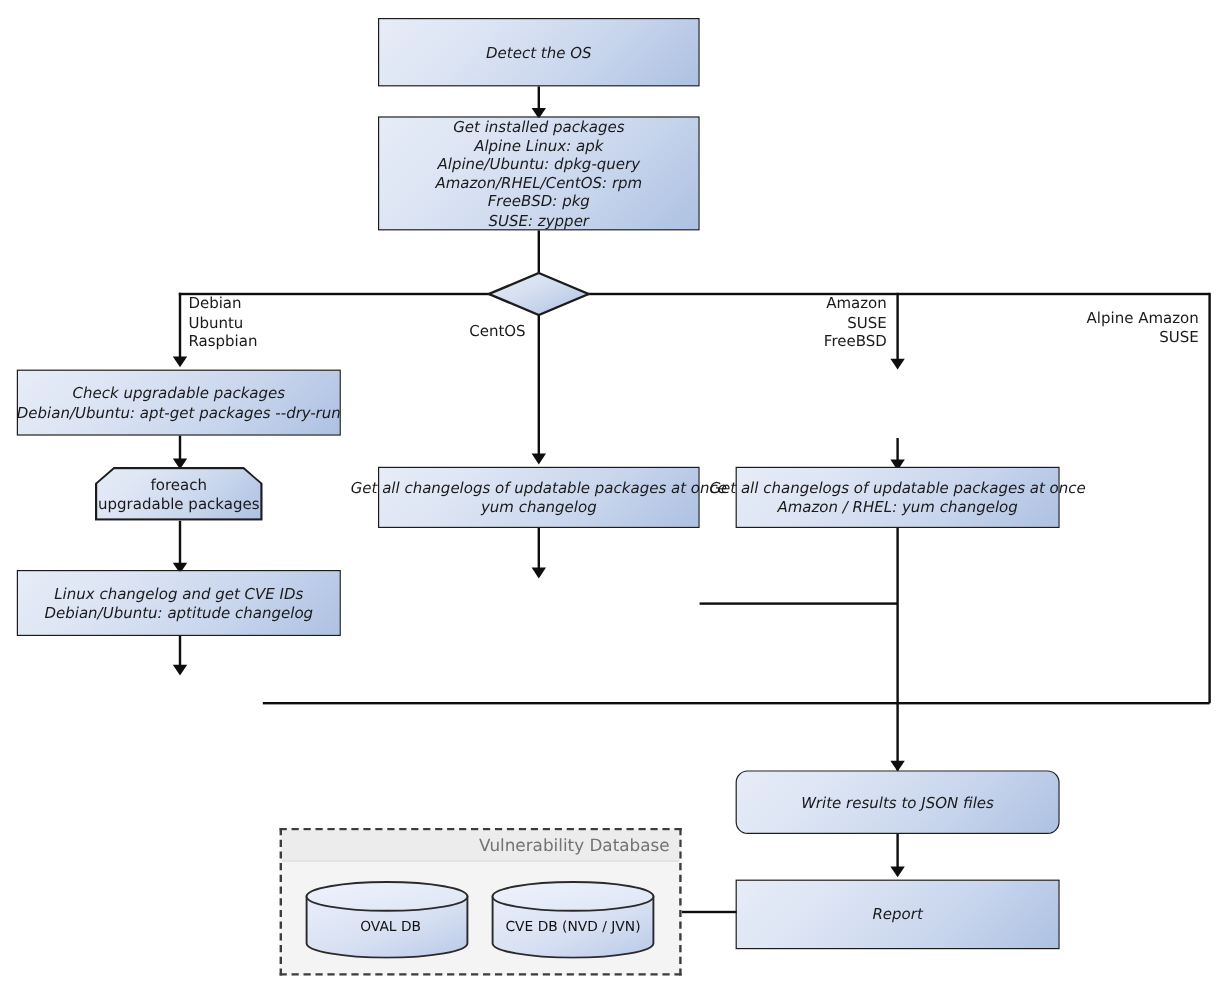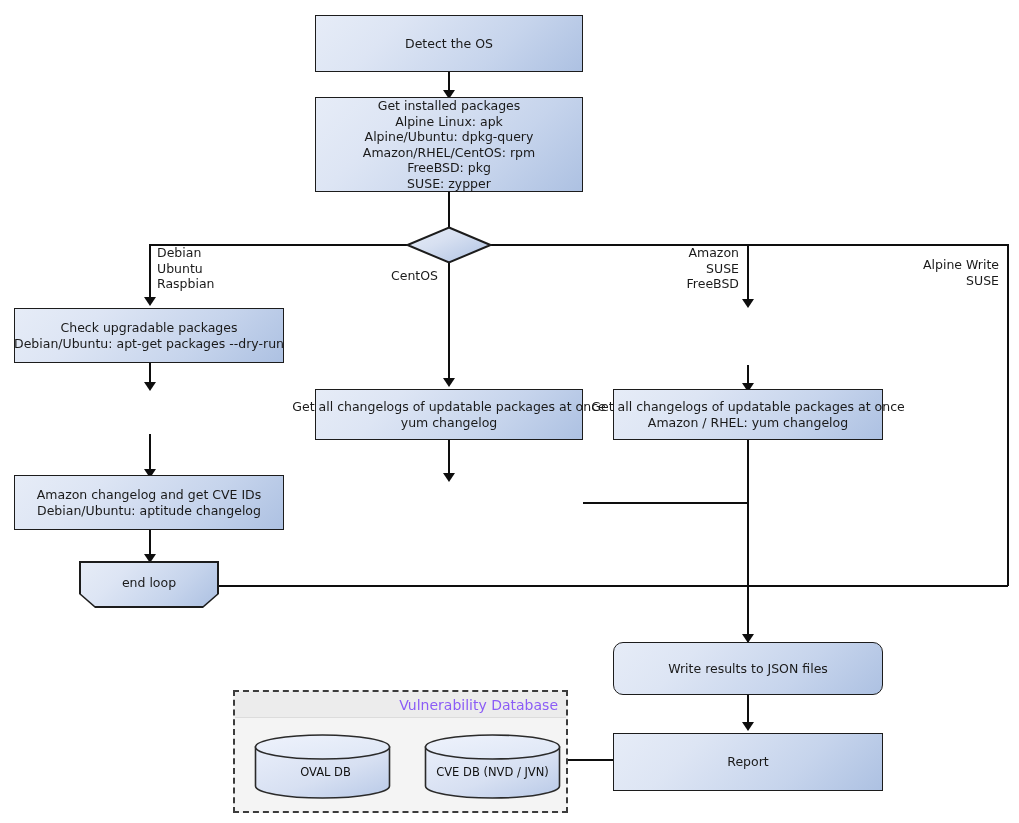--- a/index.html
+++ b/index.html
@@ -6,21 +6,21 @@
   body{width:1019px;height:823px;position:relative;overflow:hidden;
        font-family:"DejaVu Sans","Liberation Sans",sans-serif;color:#1a1a1a;}
   #canvas{position:absolute;left:0;top:0;width:1019px;height:823px;}
 
   
   .node{position:absolute;box-sizing:border-box;
         display:flex;align-items:center;justify-content:center;text-align:center;
         border:1.6px solid #1c1c1c;
         background:linear-gradient(135deg,#e6ecf7 0%,#dde5f4 28%,#c6d4ec 68%,#adc1e2 100%);
         font-size:12.5px;line-height:15.5px;white-space:nowrap;}
-  .node .txt{display:block;}
+  .node .txt{display:block;font-style:italic;}
 
   
   .loop-start{border:none;background:none;}
   .loop-start .shape{position:absolute;inset:0;
      background:linear-gradient(135deg,#e6ecf7 0%,#dde5f4 28%,#c6d4ec 68%,#adc1e2 100%);
      border:1.6px solid #1c1c1c;
      clip-path:polygon(16px 0,calc(100% - 16px) 0,100% 14px,100% 100%,0 100%,0 14px);}
   .loop-start .shape2{position:absolute;inset:0;
      background:#1c1c1c;
      clip-path:polygon(16px 0,calc(100% - 16px) 0,100% 14px,100% 100%,0 100%,0 14px);}
@@ -43,21 +43,21 @@
   
   .node.overflow{white-space:nowrap;overflow:visible;}
   .node.overflow .txt{position:relative;width:max-content;}
 
   
   .group{position:absolute;box-sizing:border-box;border:2px dashed #3c3c3c;
          background:#f4f4f4;}
   .group-title{position:absolute;left:0;right:0;top:0;height:26px;
          background:#ececec;border-bottom:1px solid #dcdcdc;
          display:flex;align-items:center;justify-content:flex-end;
-         padding-right:8px;font-size:14px;color:#8b5cf6;box-sizing:border-box;}
+         padding-right:8px;font-size:14px;color:#737373;box-sizing:border-box;}
 
   .cyl{position:absolute;}
   .cyl .label{position:absolute;left:0;right:0;top:50%;transform:translateY(-50%);
         text-align:center;font-size:11.5px;color:#111;z-index:4;}
 
   
   .edge{position:absolute;background:#0e0e0e;}
   .h{height:1.7px;}
   .v{width:1.7px;}
   .arrow{position:absolute;width:0;height:0;
@@ -128,21 +128,21 @@
     <div>CentOS</div>
   </div>
 
   <div class="elabel ta-r" style="left:627px;top:245px;width:112px;">
     <div>Amazon</div>
     <div>SUSE</div>
     <div>FreeBSD</div>
   </div>
 
   <div class="elabel ta-r" style="left:877px;top:257px;width:122px;">
-    <div>Alpine Write</div>
+    <div>Alpine Amazon</div>
     <div>SUSE</div>
   </div>
 
   <div class="node" style="left:315px;top:15px;width:268px;height:57px;">
     <span class="txt">Detect the OS</span>
   </div>
 
   <div class="node" style="left:315px;top:97px;width:268px;height:95px;">
     <span class="txt">
       <span>Get installed packages</span><br>
@@ -167,35 +167,38 @@
     </svg>
   </div>
 
   <div class="node" style="left:14px;top:308px;width:270px;height:55px;">
     <span class="txt">
       <span>Check upgradable packages</span><br>
       <span>Debian/Ubuntu: apt-get packages --dry-run</span>
     </span>
   </div>
 
-
-  <div class="node" style="left:14px;top:475px;width:270px;height:55px;">
-    <span class="txt">
-      <span>Amazon changelog and get  CVE IDs</span><br>
-      <span>Debian/Ubuntu: aptitude changelog</span>
-    </span>
-  </div>
-
-  <div class="loopwrap loop-end" style="left:79px;top:561px;width:140px;height:47px;">
+  <div class="loopwrap loop-start" style="left:79px;top:389px;width:140px;height:45px;">
     <div class="shape2"></div>
     <div class="shape"></div>
-    <div class="lbl" style="align-items:flex-start;padding-top:14px;">
-      <span>end loop</span>
+    <div class="lbl">
+      <div>
+        <span>foreach</span><br>
+        <span>upgradable  packages</span>
+      </div>
     </div>
   </div>
+
+  <div class="node" style="left:14px;top:475px;width:270px;height:55px;">
+    <span class="txt">
+      <span>Linux changelog and get  CVE IDs</span><br>
+      <span>Debian/Ubuntu: aptitude changelog</span>
+    </span>
+  </div>
+
 
   <div class="node overflow" style="left:315px;top:389px;width:268px;height:51px;">
     <span class="txt">
       <span>Get all changelogs of updatable packages at once</span><br>
       <span>yum changelog</span>
     </span>
   </div>
 
 
 
@@ -229,21 +232,21 @@
             <stop offset="0%" stop-color="#eef2fc"></stop>
             <stop offset="100%" stop-color="#dde6f5"></stop>
           </linearGradient>
         </defs>
         <path d="M1.5 13 L1.5 52 A 67 12 0 0 0 135.5 52 L135.5 13 Z" fill="url(#cg1)" stroke="#2a2a2a" stroke-width="1.6"></path>
         <ellipse cx="68.5" cy="13" rx="67" ry="12" fill="url(#cg1t)" stroke="#2a2a2a" stroke-width="1.6"></ellipse>
       </svg>
       <div class="label" style="top:58%;">OVAL DB</div>
     </div>
 
-    <div class="cyl" style="left:174px;top:42px;width:137px;height:65px;margin-left:15px;">
+    <div class="cyl" style="left:174px;top:42px;width:137px;height:65px;">
       <svg width="137" height="65" viewBox="0 0 137 65">
         <path d="M1.5 13 L1.5 52 A 67 12 0 0 0 135.5 52 L135.5 13 Z" fill="url(#cg1)" stroke="#2a2a2a" stroke-width="1.6"></path>
         <ellipse cx="68.5" cy="13" rx="67" ry="12" fill="url(#cg1t)" stroke="#2a2a2a" stroke-width="1.6"></ellipse>
       </svg>
       <div class="label" style="top:58%;">CVE DB (NVD / JVN)</div>
     </div>
   </div>
 
 </div>
 

